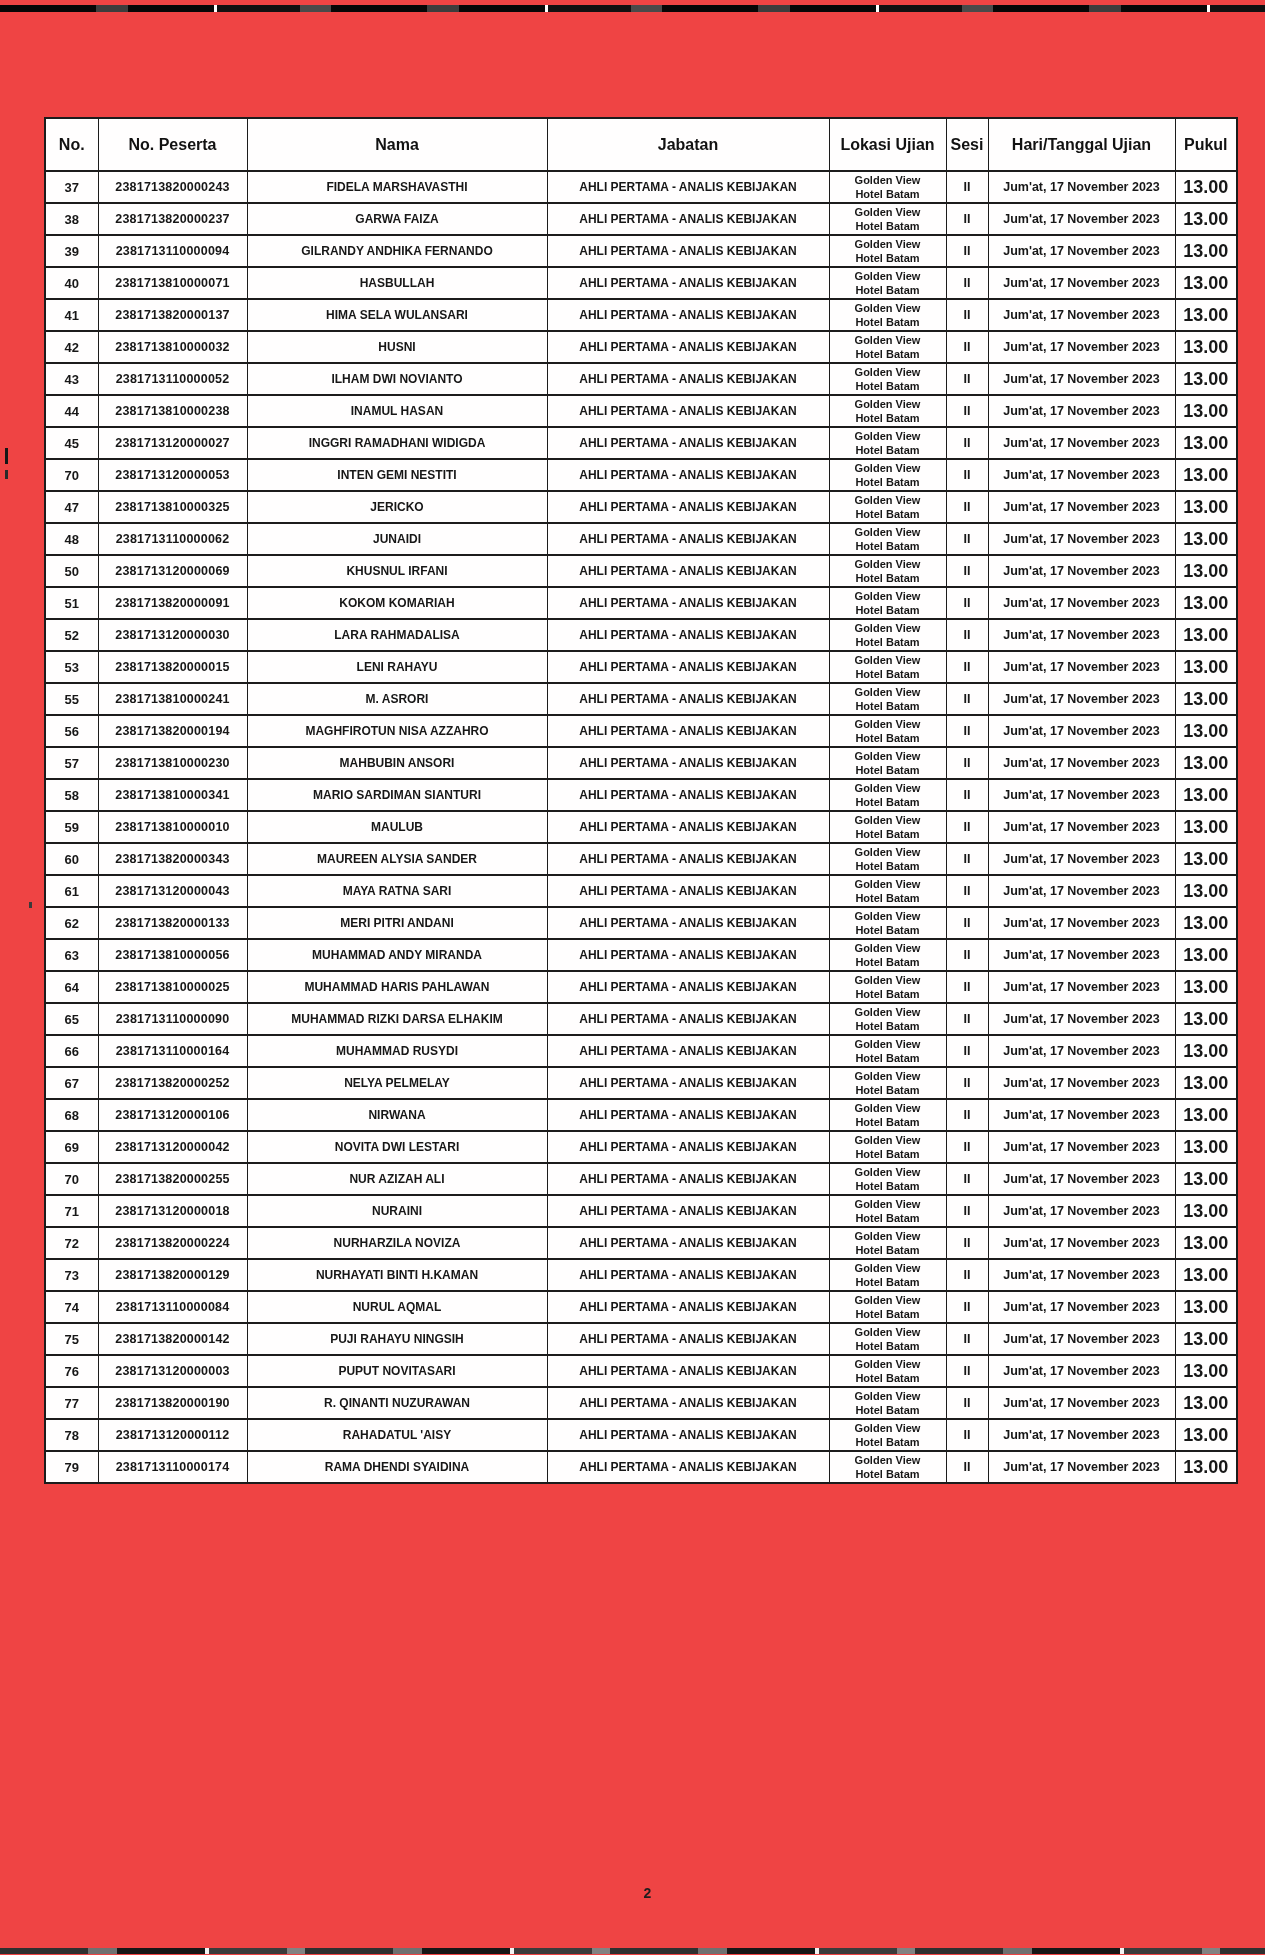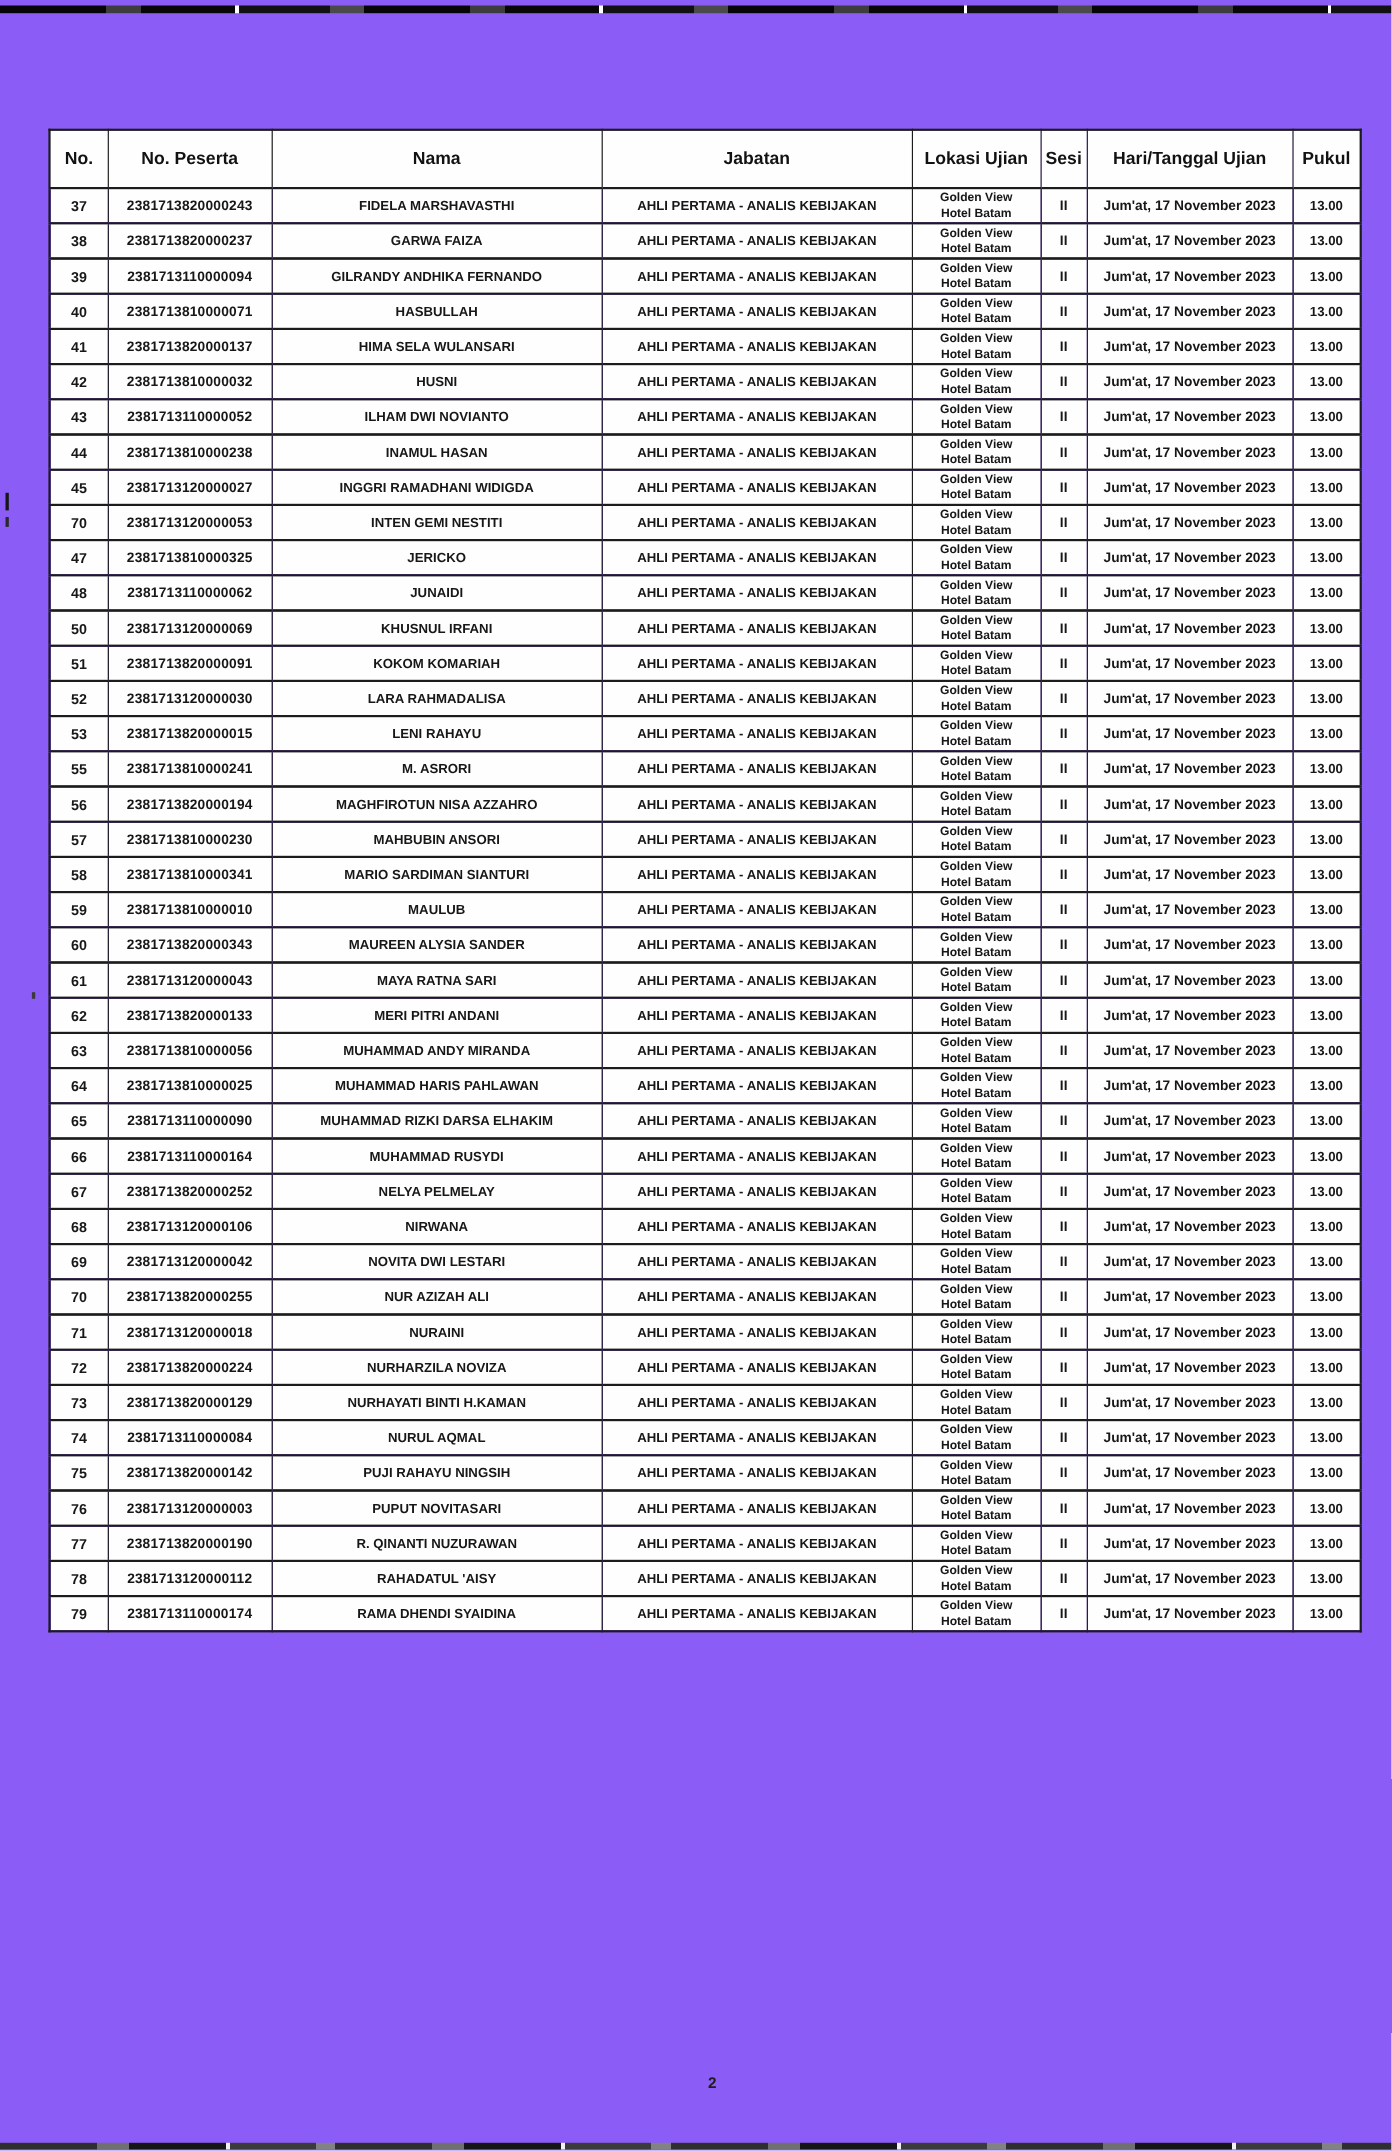--- a/index.html
+++ b/index.html
@@ -1,20 +1,20 @@
 <!DOCTYPE html>
 <html><head>
 <meta charset="utf-8">
 <style>
   html,body { margin:0; padding:0; background:#ffffff; }
   .page {
     position:relative;
     width:1265px;
     height:1955px;
-    background:#8b5cf6;
+    background:#ef4444;
     overflow:hidden;
     font-family:"Liberation Sans", sans-serif;
   }
   
   .scan-bar-top {
     position:absolute; top:5px; left:0; width:100%; height:7px;
     background:repeating-linear-gradient(90deg,
       #060606 0 96px, #3d3d3d 96px 128px, #070707 128px 214px,
       #ffffff 214px 217px, #111 217px 300px, #4a4a4a 300px 331px);
   }
@@ -72,21 +72,21 @@
   .col-hari    { width:187px; }
   .col-pukul   { width:62px;  }
 
   td.c-no      { font-size:13px;   }
   td.c-peserta { font-size:12.5px; letter-spacing:0.2px; }
   td.c-nama    { font-size:12px;   }
   td.c-jabatan { font-size:12px;   }
   td.c-lokasi  { font-size:11px; line-height:14.5px; white-space:normal; }
   td.c-sesi    { font-size:12.5px; }
   td.c-hari    { font-size:12.5px; }
-  td.c-pukul   { font-size:12px;   }
+  td.c-pukul   { font-size:18px;   }
 
   .page-number {
     position:absolute;
     top:1885px; left:0; width:1295px;
     text-align:center;
     font-size:14px;
     font-weight:bold;
     color:#1d1d1d;
   }
 </style>

